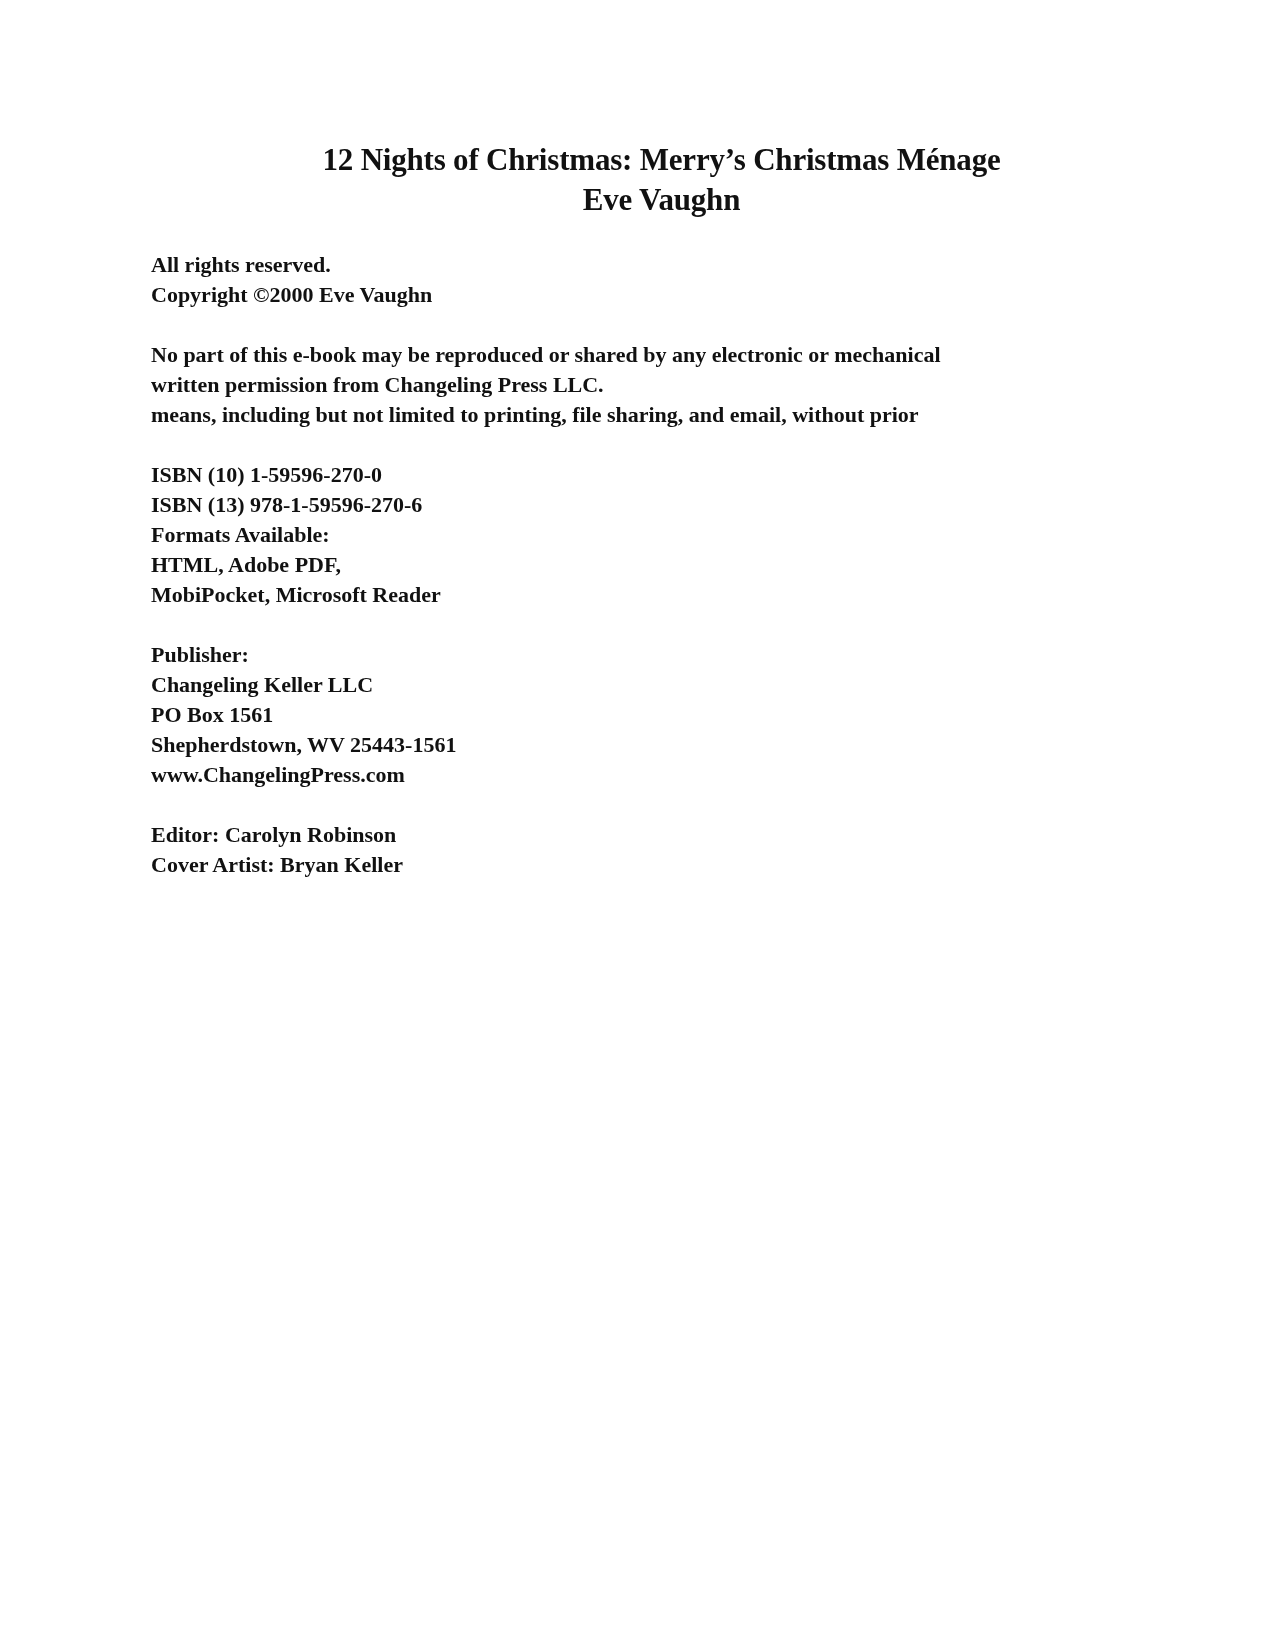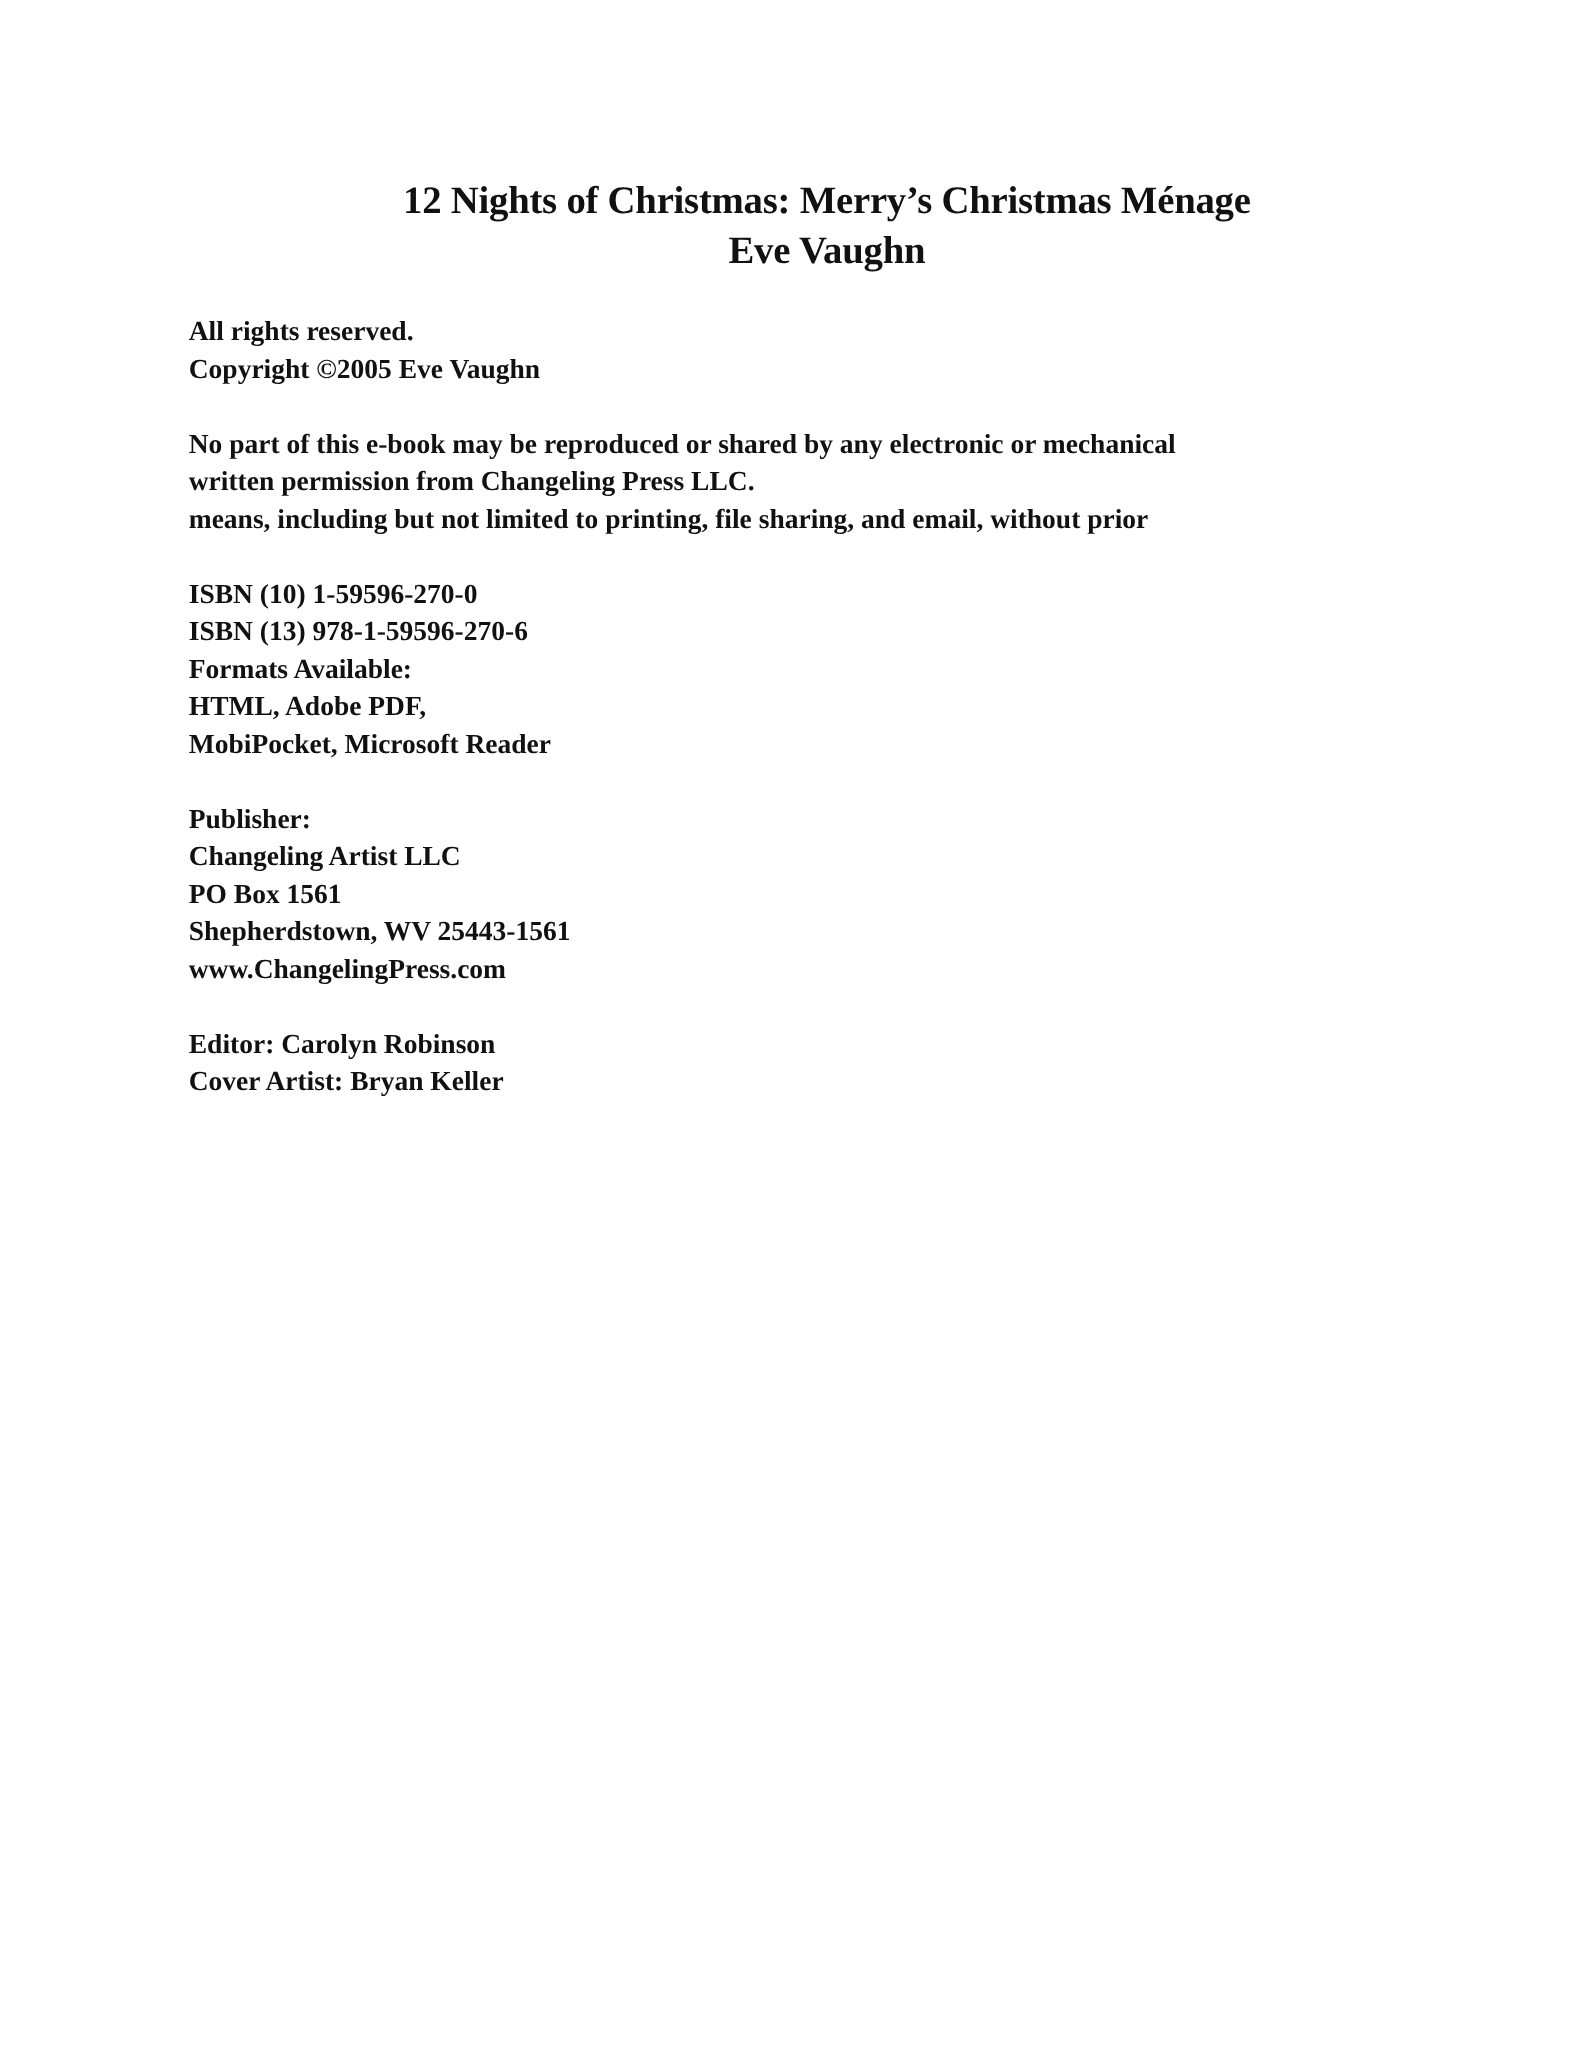--- a/index.html
+++ b/index.html
@@ -14,40 +14,40 @@
 <body>
 
 <div class="title-block">
   <div class="title">12 Nights of Christmas: Merry’s Christmas Ménage</div>
   <div class="title">Eve Vaughn</div>
 </div>
 
 <div class="body-block">
   <div class="para">
     <span class="line">All rights reserved.</span>
-    <span class="line">Copyright ©2005 Eve Vaughn</span>
+    <span class="line">Copyright ©2000 Eve Vaughn</span>
   </div>
 
   <div class="para">
     <span class="line">No part of this e-book may be reproduced or shared by any electronic or mechanical</span>
     <span class="line">written permission from Changeling Press LLC.</span>
     <span class="line">means, including but not limited to printing, file sharing, and email, without prior</span>
   </div>
 
   <div class="para">
     <span class="line">ISBN (10) 1-59596-270-0</span>
     <span class="line">ISBN (13) 978-1-59596-270-6</span>
     <span class="line">Formats Available:</span>
     <span class="line">HTML, Adobe PDF,</span>
     <span class="line">MobiPocket, Microsoft Reader</span>
   </div>
 
   <div class="para">
     <span class="line">Publisher:</span>
-    <span class="line">Changeling Artist LLC</span>
+    <span class="line">Changeling Keller LLC</span>
     <span class="line">PO Box 1561</span>
     <span class="line">Shepherdstown, WV 25443-1561</span>
     <span class="line">www.ChangelingPress.com</span>
   </div>
 
   <div class="para">
     <span class="line">Editor: Carolyn Robinson</span>
     <span class="line">Cover Artist: Bryan Keller</span>
   </div>
 </div>

